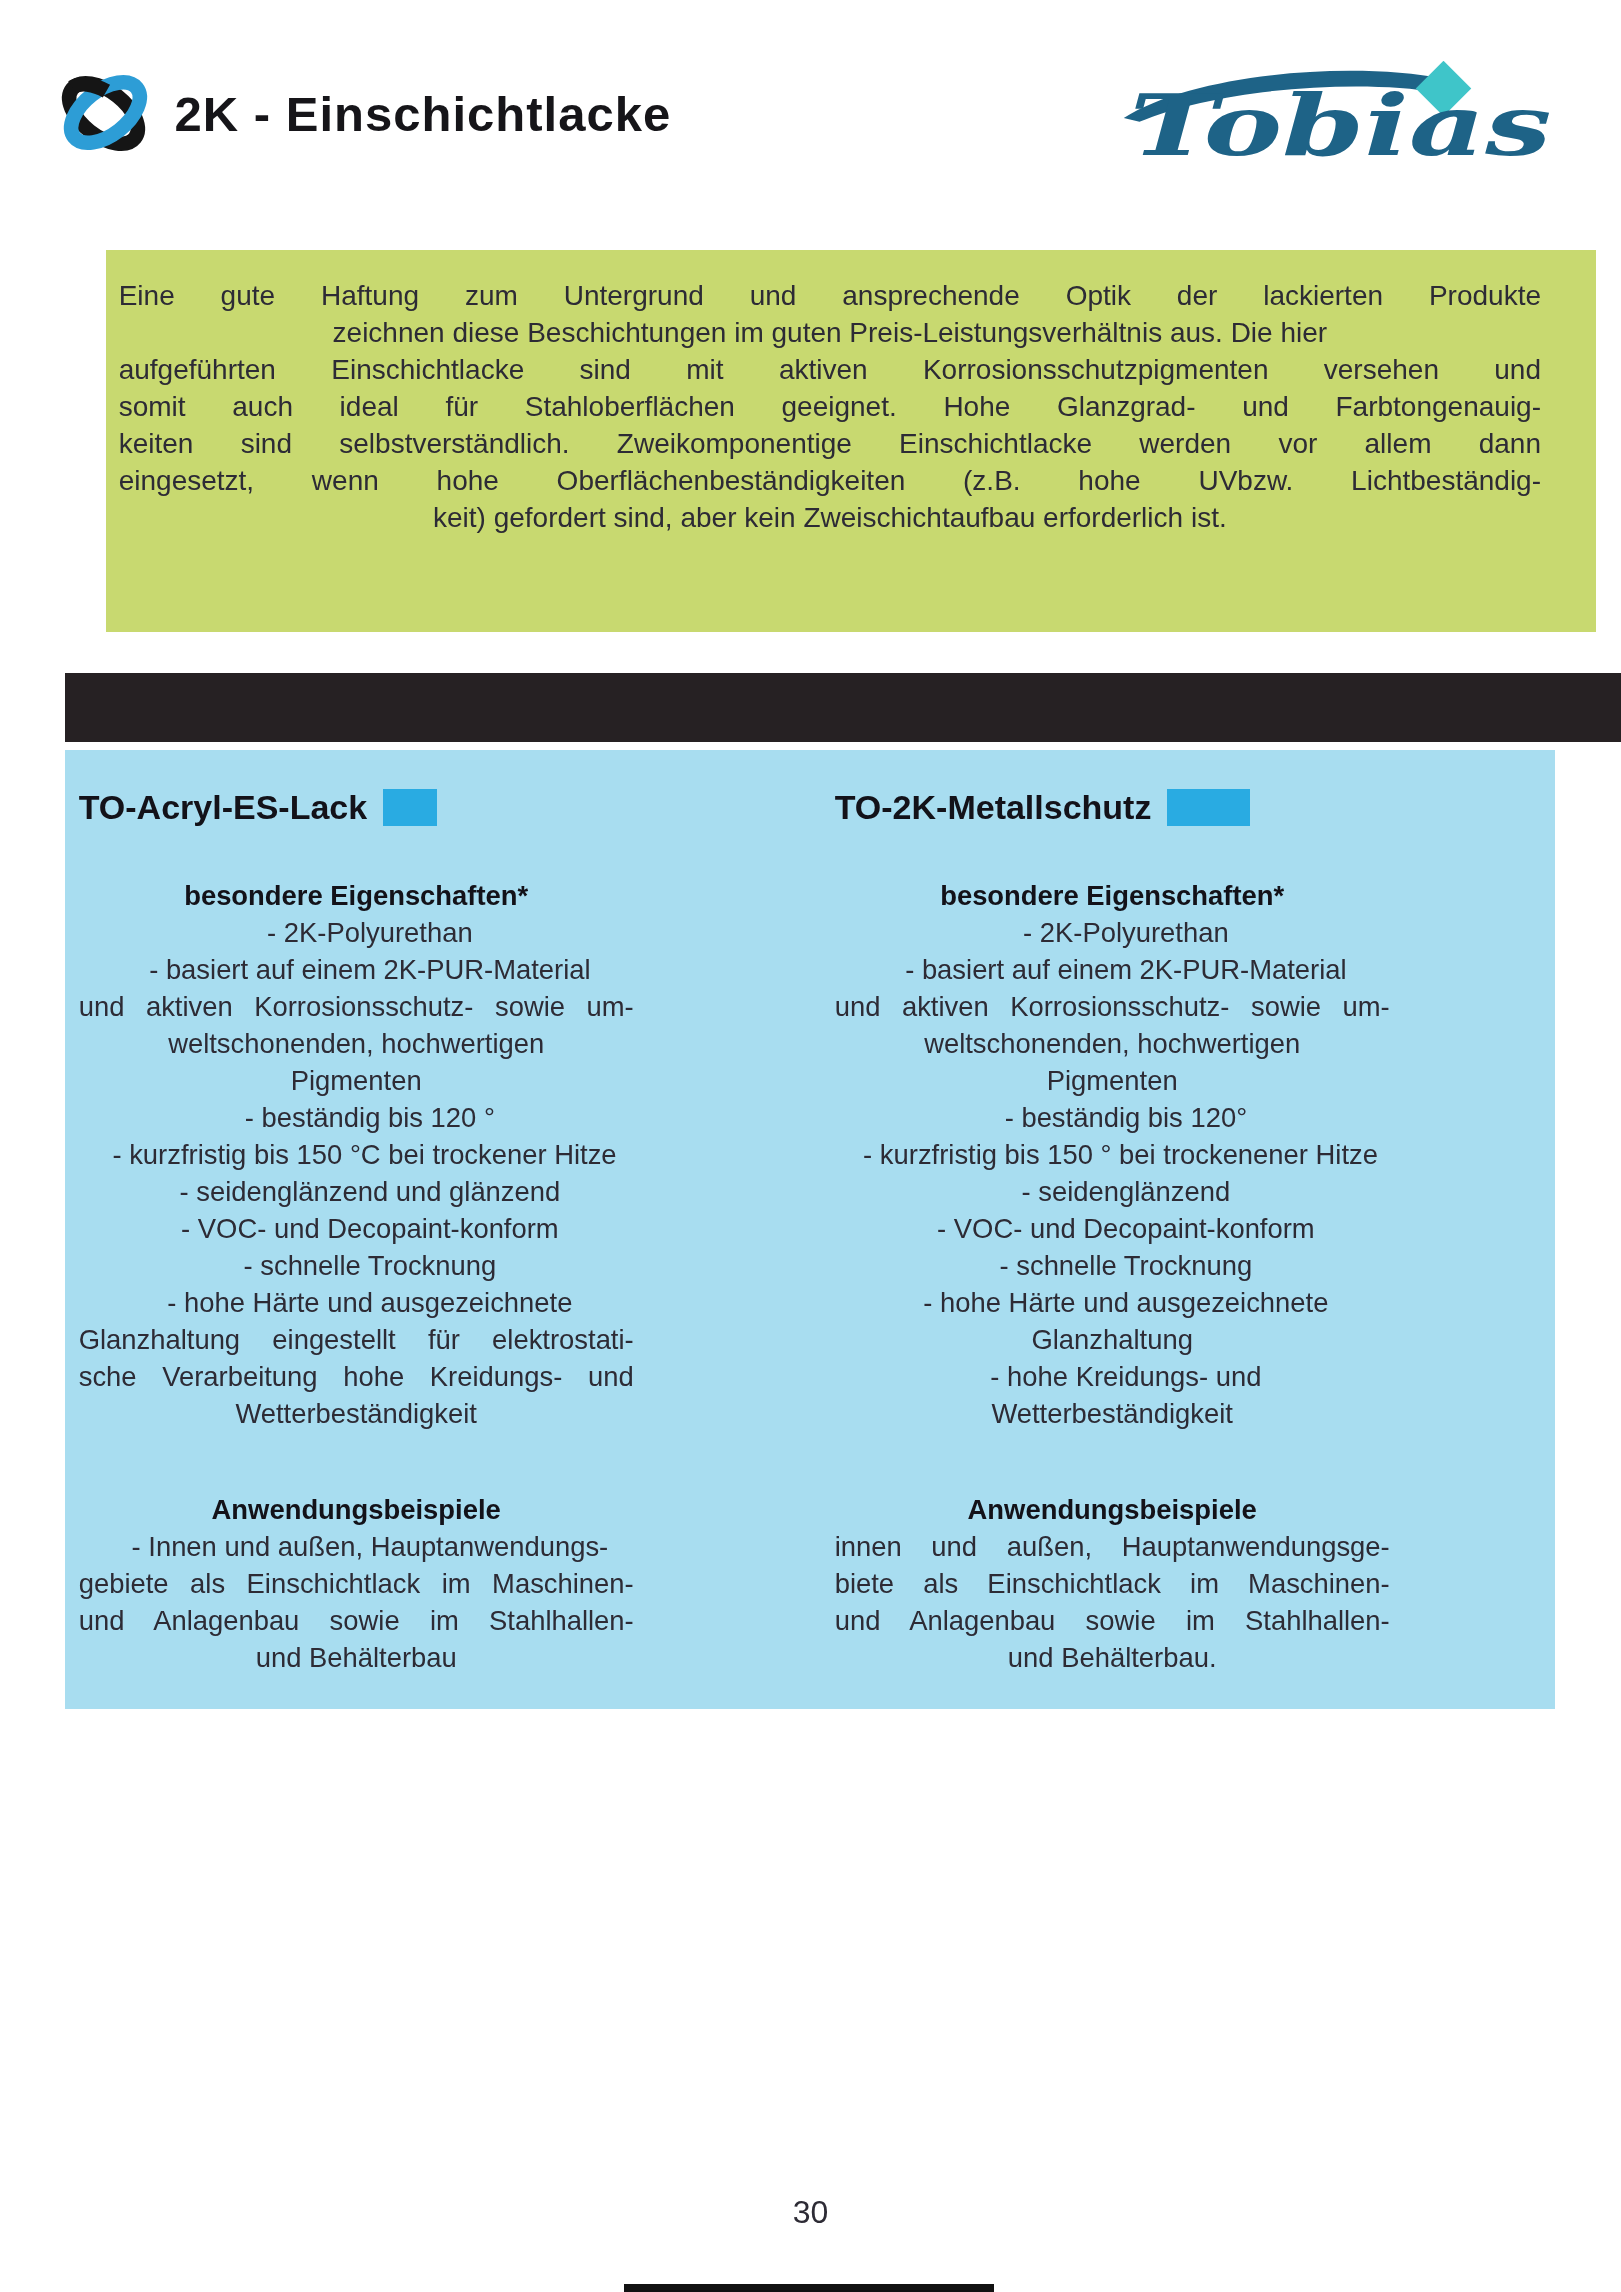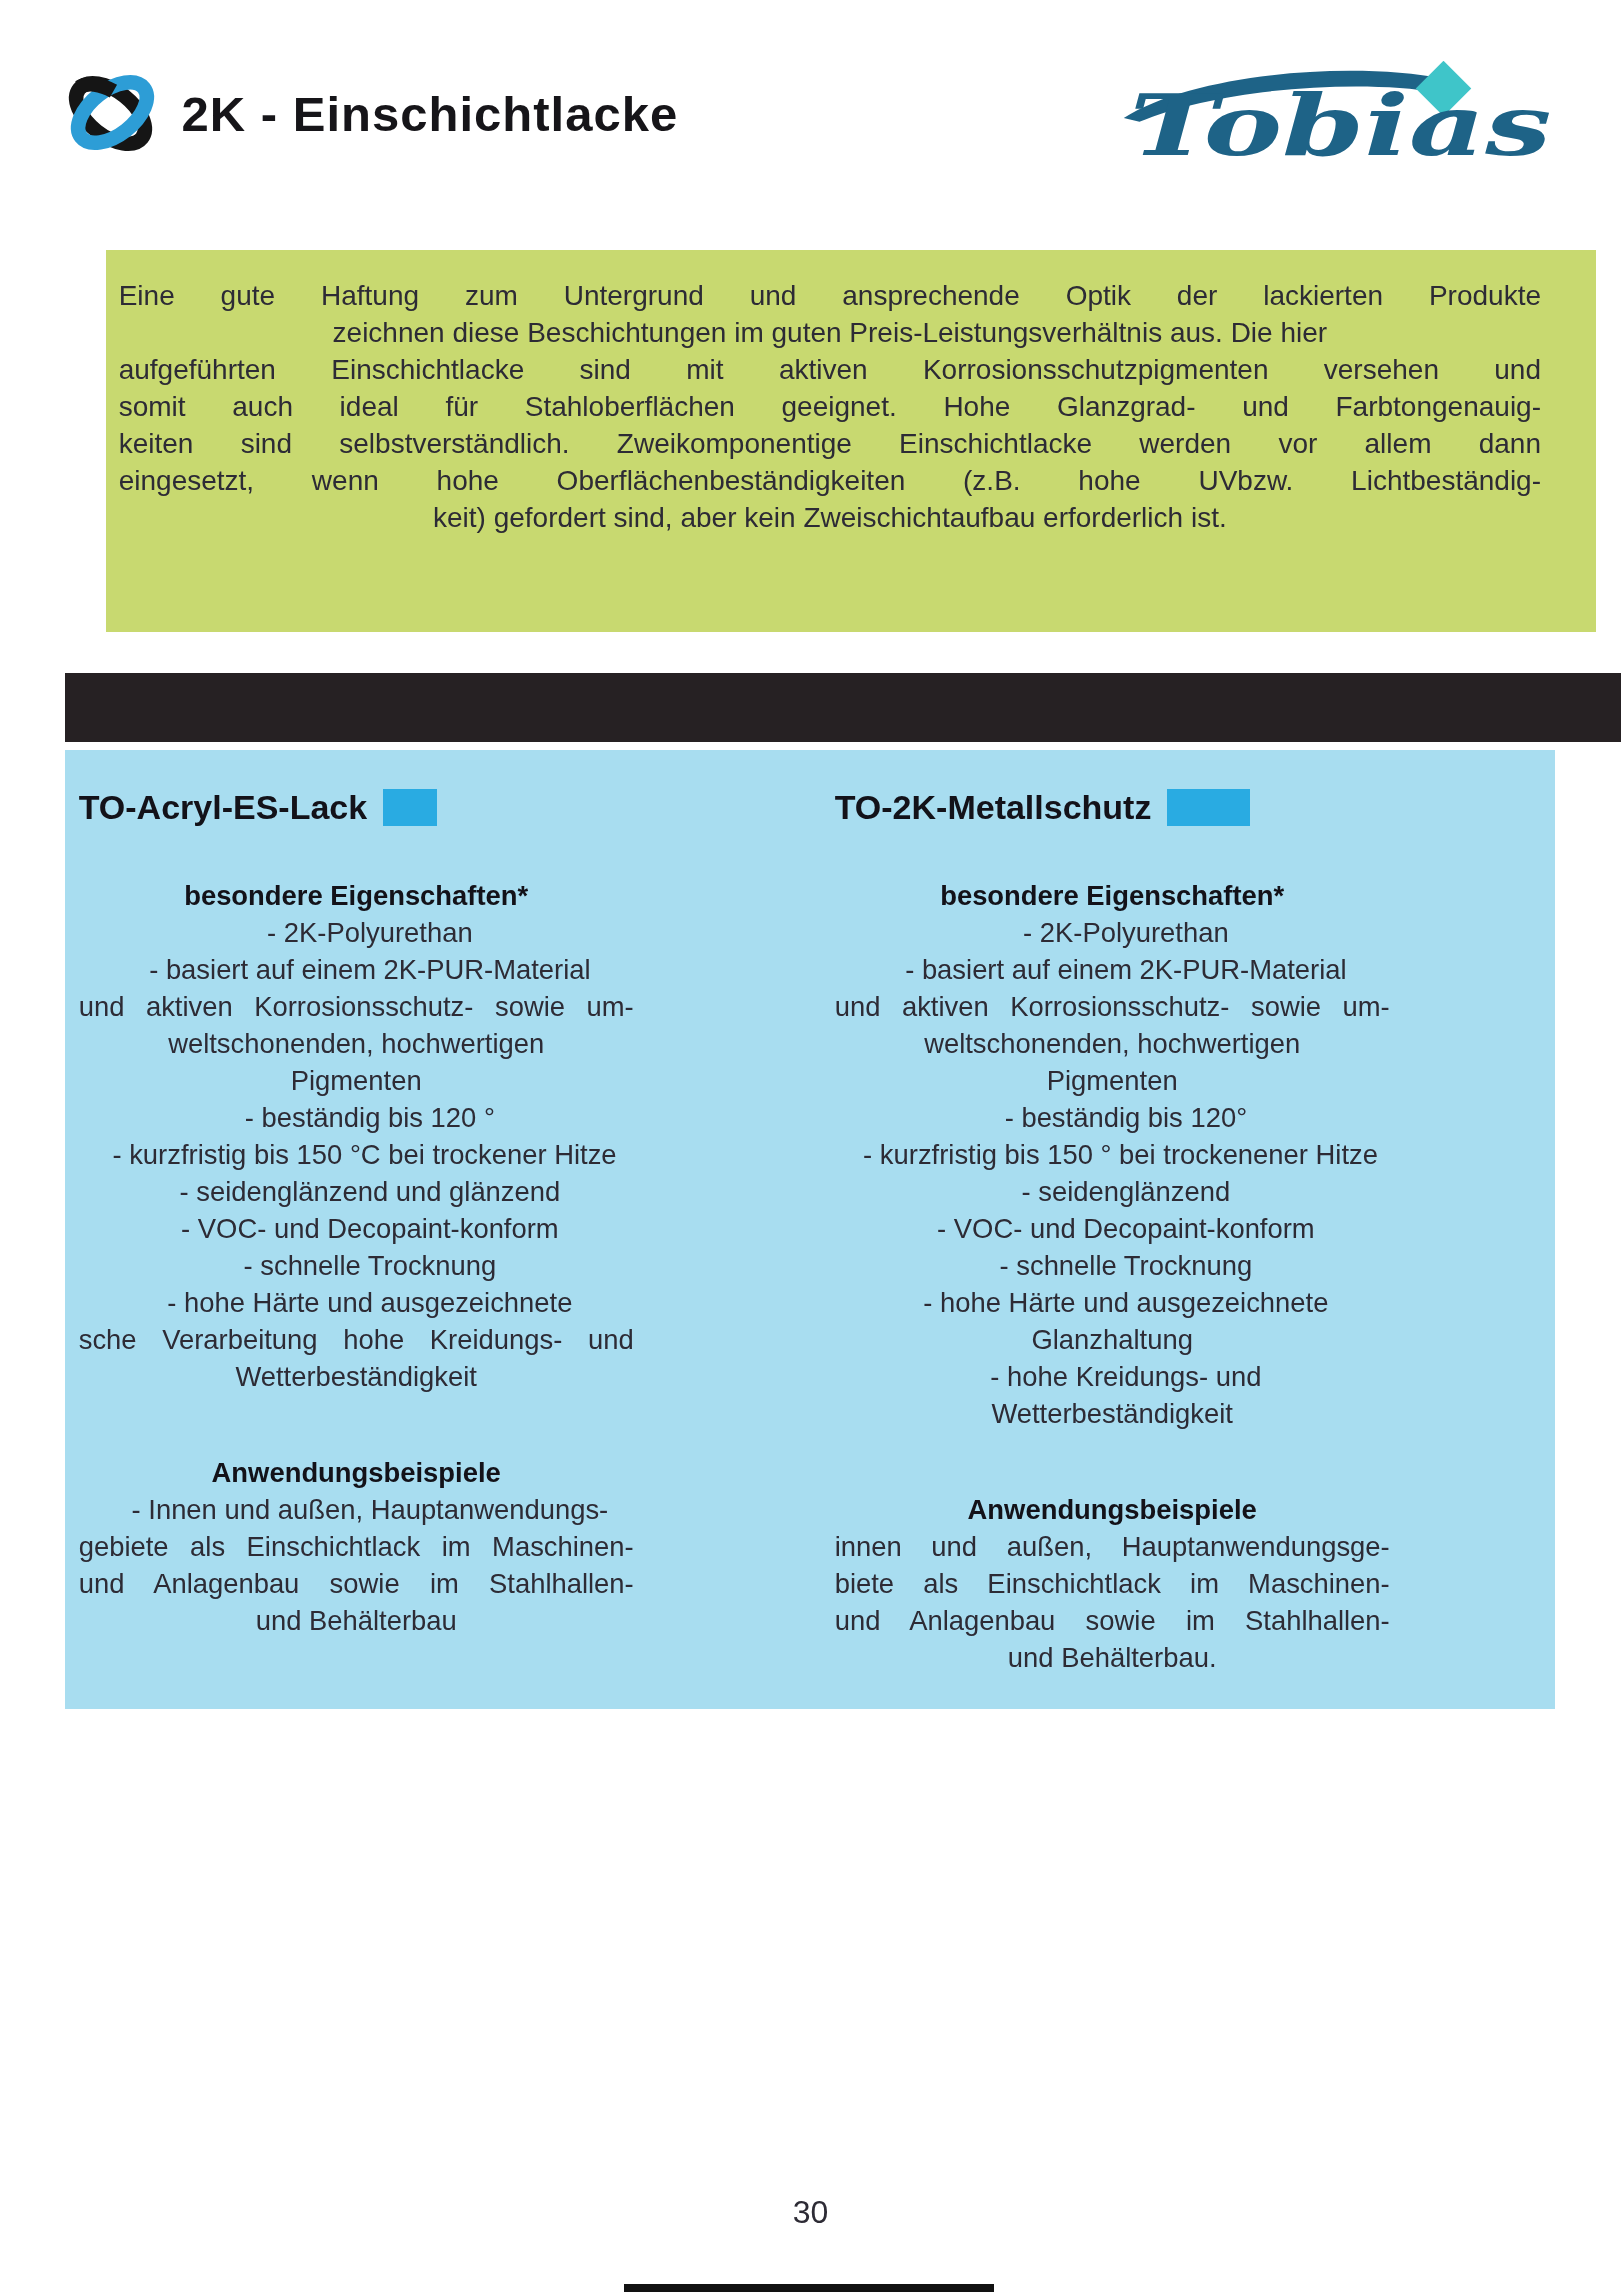--- a/index.html
+++ b/index.html
@@ -7,21 +7,21 @@
     position:relative;
     width:1621px; height:2293px;
     background:#ffffff;
     font-family:"Liberation Sans", sans-serif;
     color:#2d2b35;
     overflow:hidden;
   }
 
   
   .logo-title {
-    position:absolute; left:60px; top:57px;
+    position:absolute; left:53px; top:57px;
     display:flex; align-items:center; gap:19.6px;
   }
   .rings-logo { width:102px; height:114px; display:block; }
   .page-title {
     margin:0;
     font-size:49px; font-weight:bold; color:#161519;
     letter-spacing:1px; white-space:nowrap;
   }
   .brand {
     position:absolute; left:1112px; top:61px;
@@ -142,20 +142,21 @@
           <div class="ln indent">- basiert auf einem 2K-PUR-Material</div>
           <div class="ln justify">und aktiven Korrosionsschutz- sowie um-</div>
           <div class="ln plain">weltschonenden, hochwertigen</div>
           <div class="ln plain">Pigmenten</div>
           <div class="ln indent">- beständig bis 120 °</div>
           <div class="ln indent2">- kurzfristig bis 150 °C bei trockener Hitze</div>
           <div class="ln indent">- seidenglänzend und glänzend</div>
           <div class="ln indent">- VOC- und Decopaint-konform</div>
           <div class="ln indent">- schnelle Trocknung</div>
           <div class="ln indent">- hohe Härte und ausgezeichnete</div>
+          <div class="ln justify">Glanzhaltung eingestellt für elektrostati-</div>
           <div class="ln justify">sche Verarbeitung hohe Kreidungs- und</div>
           <div class="ln plain">Wetterbeständigkeit</div>
           <div class="ln spacer"></div>
           <div class="ln head">Anwendungsbeispiele</div>
           <div class="ln indent">- Innen und außen, Hauptanwendungs-</div>
           <div class="ln justify">gebiete als Einschichtlack im Maschinen-</div>
           <div class="ln justify">und Anlagenbau sowie im Stahlhallen-</div>
           <div class="ln plain">und Behälterbau</div>
         </div>
     </div>

